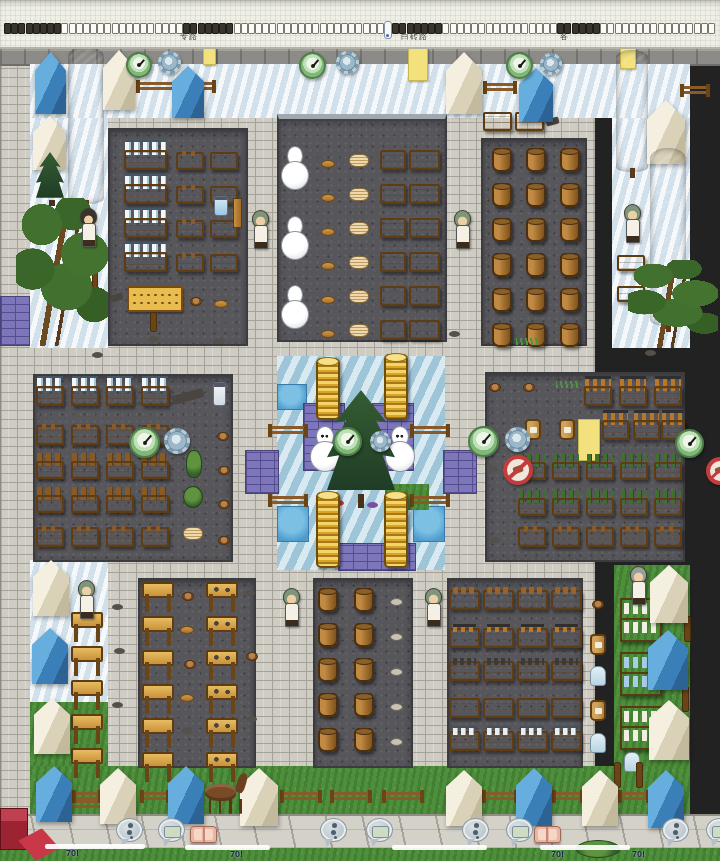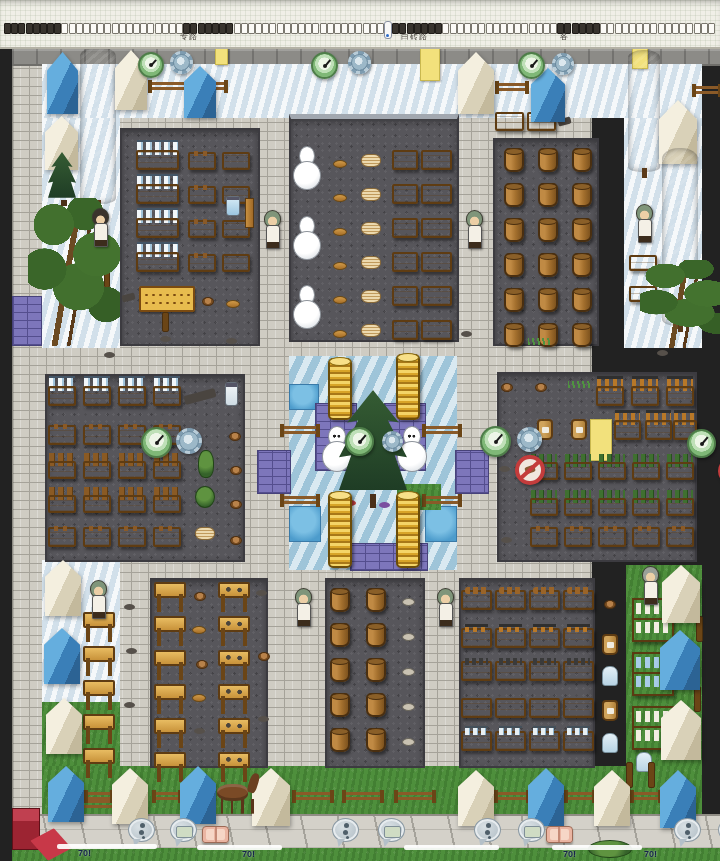--- a/index.html
+++ b/index.html
@@ -10,26 +10,26 @@
       linear-gradient(90deg,rgba(185,195,175,.30) 1px,transparent 1px);
     background-size:5px 5px;border-bottom:2px solid #b4b2a6;z-index:20;
     box-shadow:inset 0 5px 7px -4px rgba(0,0,0,.35);}
   #strip{position:absolute;left:4px;right:4px;top:21px;display:flex;justify-content:space-between;align-items:flex-start;}
   .ticon{width:5px;height:9px;border:1px solid #7a776e;border-radius:1px;flex:none;margin-top:2px;background:#fbfaf6;}
   .ticon.dark{background:#38342e;border-color:#1f1c18;}
   .ticon.thermometer{width:6px;height:16px;background:#f8f8f6;border:1px solid #8890a0;border-radius:3px;position:relative;top:-2px;}
   .ticon.thermometer::after{content:"";position:absolute;left:1px;bottom:1px;width:3px;height:3px;border-radius:50%;background:#2a6ac8;}
   .tlabel{position:absolute;top:31px;font-size:8px;color:#45403a;letter-spacing:1px;white-space:nowrap;}
   
-  #map{position:absolute;left:12px;top:47px;width:580px;height:814px;background-color:#cfccc3;
+  #map{position:absolute;left:0;top:47px;width:580px;height:814px;background-color:#cfccc3;
     background-image:
       repeating-linear-gradient(0deg,#a5a299 0 1px,transparent 1px 9px),
       repeating-linear-gradient(90deg,#a5a299 0 1px,transparent 1px 17px),
       repeating-linear-gradient(90deg,transparent 0 8px,rgba(255,255,255,.28) 8px 9px,transparent 9px 17px);
-    box-shadow:inset 0 0 0 2px rgba(0,0,0,.14);}
+    box-shadow:inset 0 0 0 2px rgba(0,0,0,.14);padding-left:15px;}
   .ent{position:absolute;box-sizing:border-box;}
   
   .t-wallcap{background:#8c8b87;background-image:
       repeating-linear-gradient(90deg,rgba(0,0,0,.18) 0 2px,transparent 2px 24px),
       linear-gradient(rgba(255,255,255,.18) 0 4px,transparent 4px);
     border-bottom:2px solid #6f6e6a;}
   .t-floor{background-color:#57565b;background-image:
       radial-gradient(rgba(255,255,255,.06) 1px,transparent 1.2px),
       radial-gradient(rgba(0,0,0,.22) 1px,transparent 1.2px);
     background-size:7px 7px,11px 11px;border:2px solid #3c3b40;

